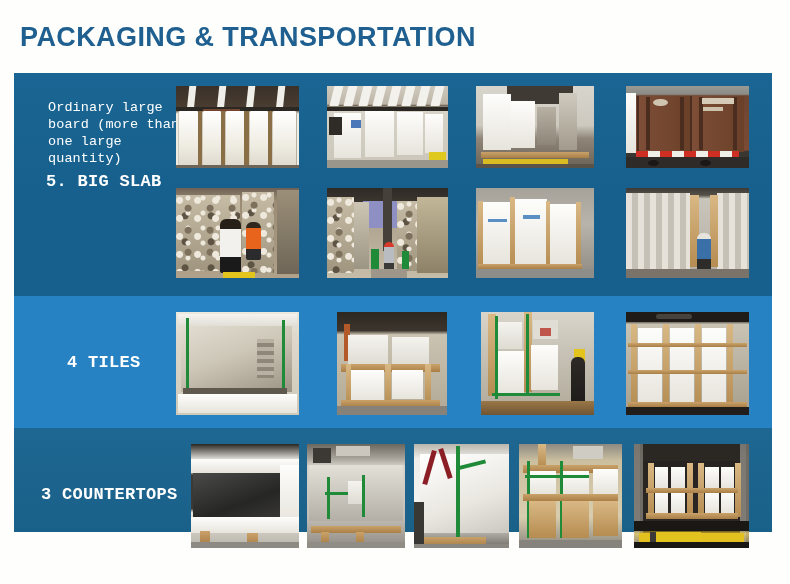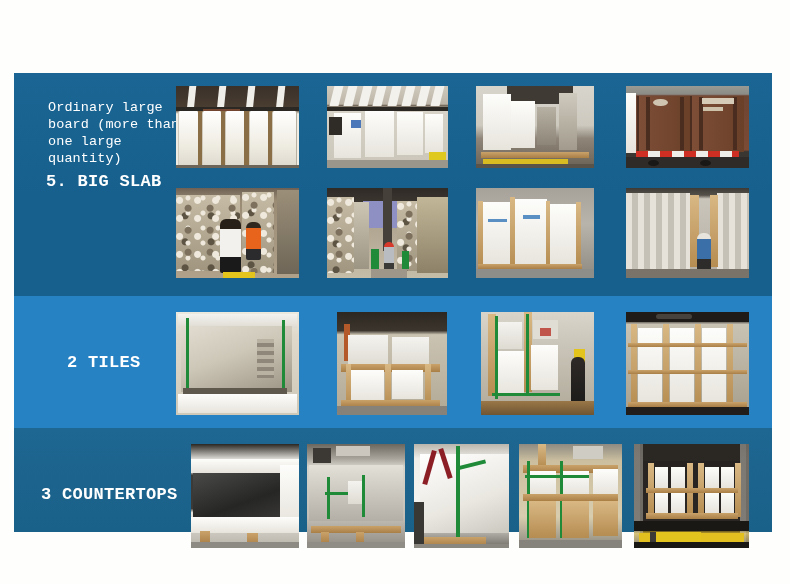--- a/index.html
+++ b/index.html
@@ -142,20 +142,21 @@
   #c3 .ph-inner{background:linear-gradient(180deg,#b9b5ac 0%,#efeee9 14%,#f6f5f1 70%,#6f6b63 100%);}
   #c4 .ph-inner{background:linear-gradient(180deg,#8e8a82 0%,#cbbf9f 16%,#d8cdae 70%,#8a867e 100%);}
   #c5 .ph-inner{background:linear-gradient(180deg,#1d1a17 0%,#262320 14%,#2a2724 74%,#1b1916 82%,#c9a92b 86%,#2a2724 100%);}
   .yellowtape{position:absolute;left:4%;right:4%;height:9px;background:#e2c01f;}
 </style>
 </head>
 <body>
 
 <div id="page">
 
+  <div id="title">PACKAGING &amp; TRANSPORTATION</div>
 
   <div class="panel" id="panel-slab">
 
     <div class="label-col">
       <div class="txt regular" id="lbl-ordinary">Ordinary large board (more than one large quantity)</div>
       <div class="txt head" id="lbl-bigslab">5. BIG SLAB</div>
     </div>
 
     <div class="photo" id="p1" style="left:162px;top:13px;width:123px;height:82px;">
       <div class="ph-inner">
@@ -289,21 +290,21 @@
         <div class="wood2" style="left:68%;top:8%;width:7%;bottom:12%;"></div>
         <div class="person" style="left:58%;bottom:6%;width:11%;height:44%;
              background:linear-gradient(180deg,#e7e4dd 0 14%,#3a6fa8 14% 66%,#2e2c2a 66%);"></div>
         <div class="gray" style="left:0;right:0;bottom:0;height:10%;background:#7a736a;"></div>
       </div>
     </div>
   </div>
 
   <div class="panel" id="panel-tiles">
     <div class="label-col">
-      <div class="txt head" id="lbl-tiles">2 TILES</div>
+      <div class="txt head" id="lbl-tiles">4 TILES</div>
     </div>
 
     <div class="photo" id="t1" style="left:162px;top:16px;width:123px;height:103px;">
       <div class="ph-inner">
         <div class="wrap" style="left:2%;top:2%;right:2%;height:14%;"></div>
         <div class="slabg" style="left:4%;top:14%;right:6%;bottom:22%;
              background:linear-gradient(160deg,#e2ddd1 0%,#cdc7b8 45%,#9b9383 100%);"></div>
         <div class="grn" style="left:8%;top:6%;width:3px;bottom:10%;"></div>
         <div class="grn" style="left:86%;top:8%;width:3px;bottom:12%;"></div>
         <div class="dark" style="left:6%;right:10%;bottom:20%;height:6%;background:#5f594d;"></div>

